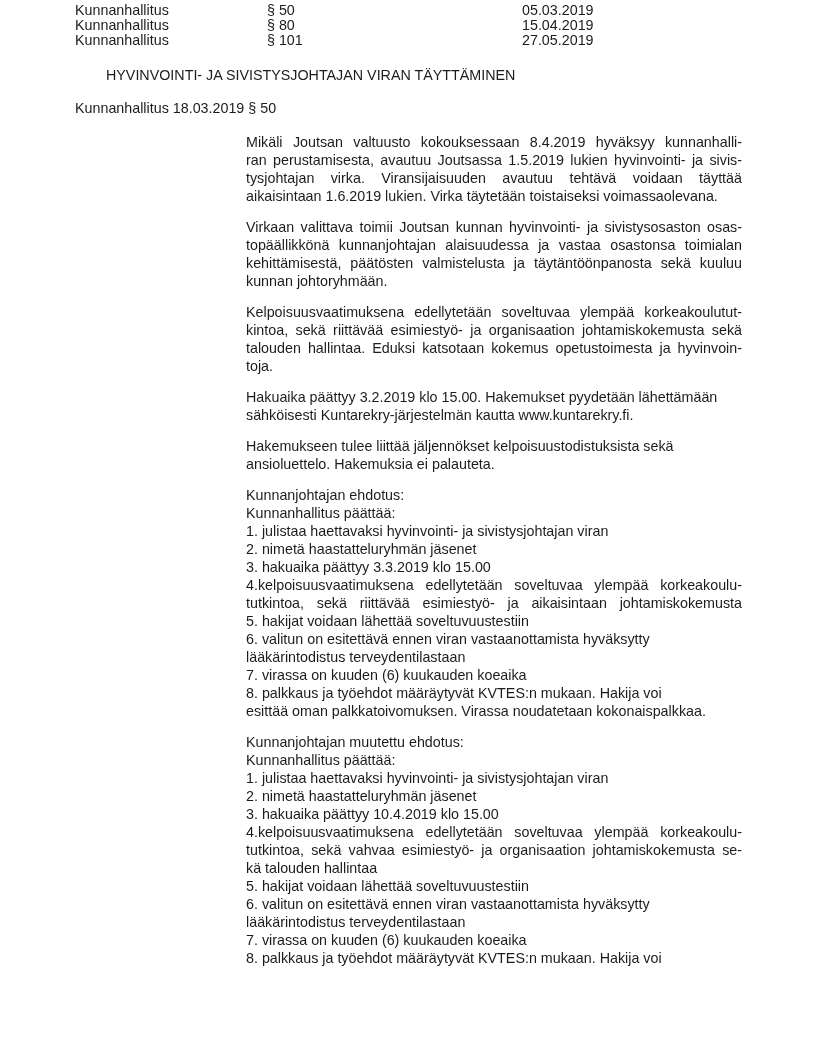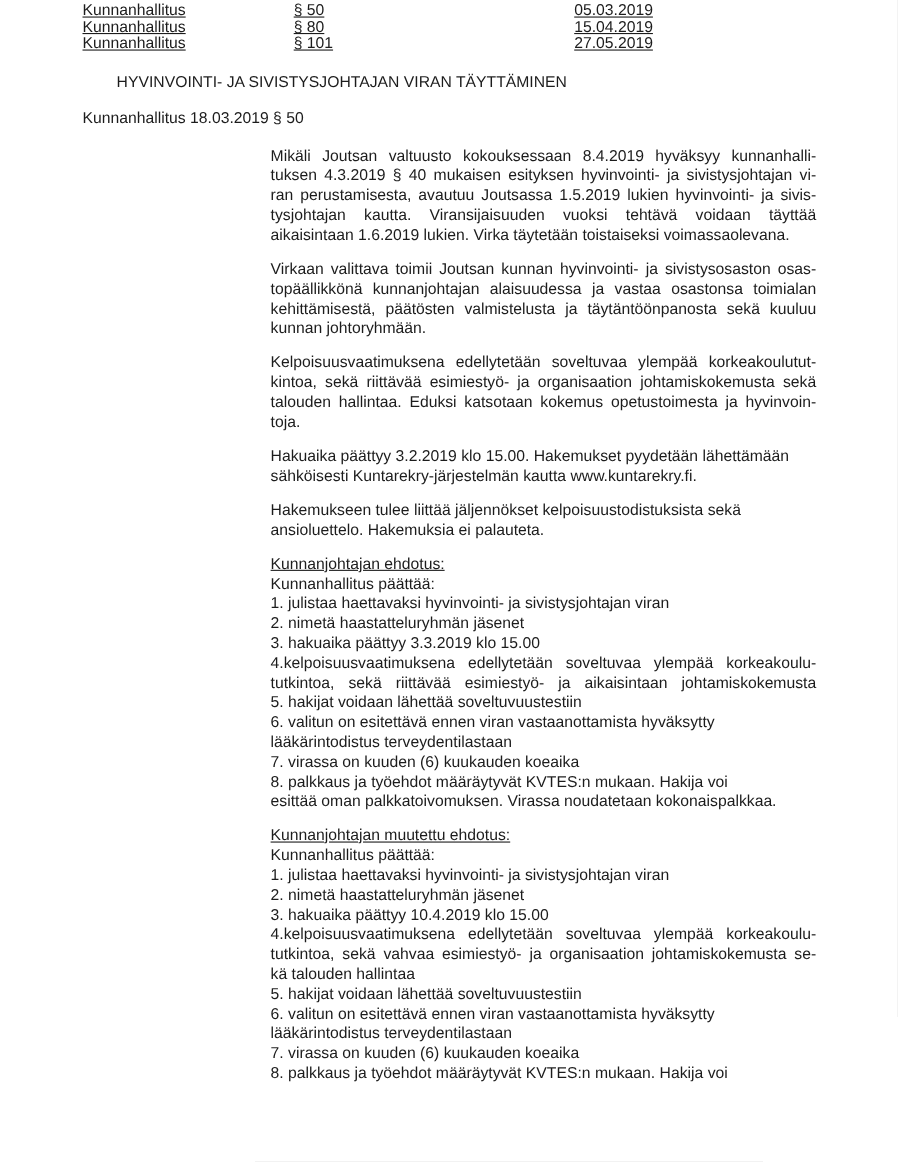--- a/index.html
+++ b/index.html
@@ -9,31 +9,31 @@
     margin: 0 auto;
     background: #ffffff;
     overflow: hidden;
     font-family: "Liberation Sans", sans-serif;
     font-size: 14.3px;
     color: #1c1c1c;
     box-sizing: border-box;
     padding-top: 3px;
   }
   
-  .header-table { margin-left: 75px; line-height: 15px; text-decoration: underline; }
+  .header-table { margin-left: 75px; line-height: 15px; }
   .hrow { display: grid; grid-template-columns: 192px 255px auto; }
   
   .doc-title { margin-left: 106px; margin-top: 18px; line-height: 18px; }
   .doc-ref   { margin-left: 75px; margin-top: 15px; line-height: 18px; }
   
   .body { margin-left: 246px; width: 496px; margin-top: 16px; }
   .para:not(:last-child) { margin-bottom: 13px; }
   .line { line-height: 18px; white-space: nowrap; }
   .line.j { text-align: justify; text-align-last: justify; }
-  .line.u { text-decoration: underline; }
+  .line.u { }
 </style>
 </head>
 <body>
 
 <div class="page">
   <div class="header-table" id="header-rows">
       <div class="hrow">
         <span class="c1">Kunnanhallitus</span>
         <span class="c2">§ 50</span>
         <span class="c3">05.03.2019</span>
@@ -47,23 +47,22 @@
         <span class="c1">Kunnanhallitus</span>
         <span class="c2">§ 101</span>
         <span class="c3">27.05.2019</span>
       </div>
     </div>
   <div class="doc-title">HYVINVOINTI- JA SIVISTYSJOHTAJAN VIRAN TÄYTTÄMINEN</div>
   <div class="doc-ref">Kunnanhallitus 18.03.2019 § 50</div>
   <div class="body" id="body-content">
       <div class="para">
         <div class="line j">Mikäli Joutsan valtuusto kokouksessaan 8.4.2019 hyväksyy kunnanhalli-</div>
-        <div class="line j">tuksen 4.3.2019 § 40 mukaisen esityksen hyvinvointi- ja sivistysjohtajan vi-</div>
         <div class="line j">ran perustamisesta, avautuu Joutsassa 1.5.2019 lukien hyvinvointi- ja sivis-</div>
-        <div class="line j">tysjohtajan kautta. Viransijaisuuden vuoksi tehtävä voidaan täyttää</div>
+        <div class="line j">tysjohtajan virka. Viransijaisuuden avautuu tehtävä voidaan täyttää</div>
         <div class="line">aikaisintaan 1.6.2019 lukien. Virka täytetään toistaiseksi voimassaolevana.</div>
       </div>
       <div class="para">
         <div class="line j">Virkaan valittava toimii Joutsan kunnan hyvinvointi- ja sivistysosaston osas-</div>
         <div class="line j">topäällikkönä kunnanjohtajan alaisuudessa ja vastaa osastonsa toimialan</div>
         <div class="line j">kehittämisestä, päätösten valmistelusta ja täytäntöönpanosta sekä kuuluu</div>
         <div class="line">kunnan johtoryhmään.</div>
       </div>
       <div class="para">
         <div class="line j">Kelpoisuusvaatimuksena edellytetään soveltuvaa ylempää korkeakoulutut-</div>

